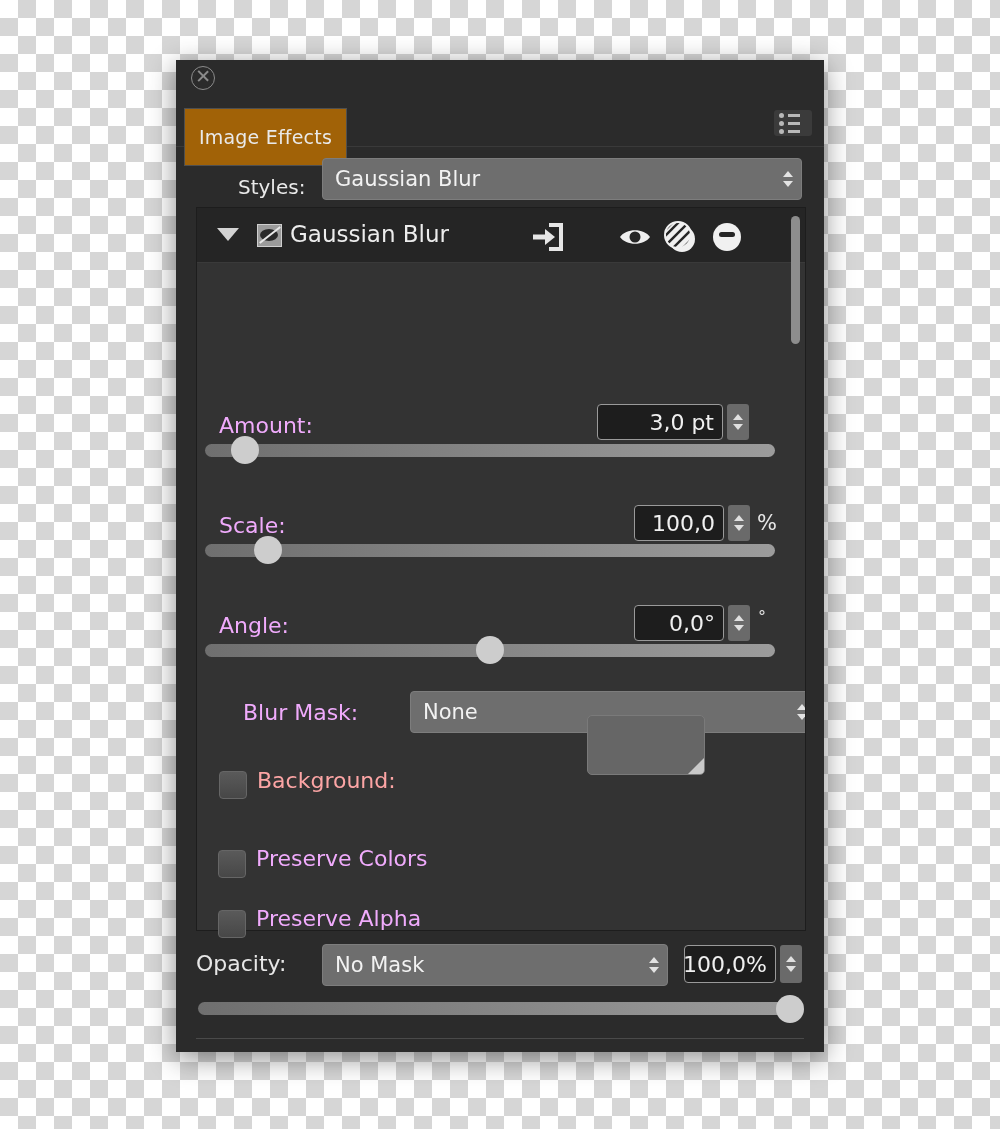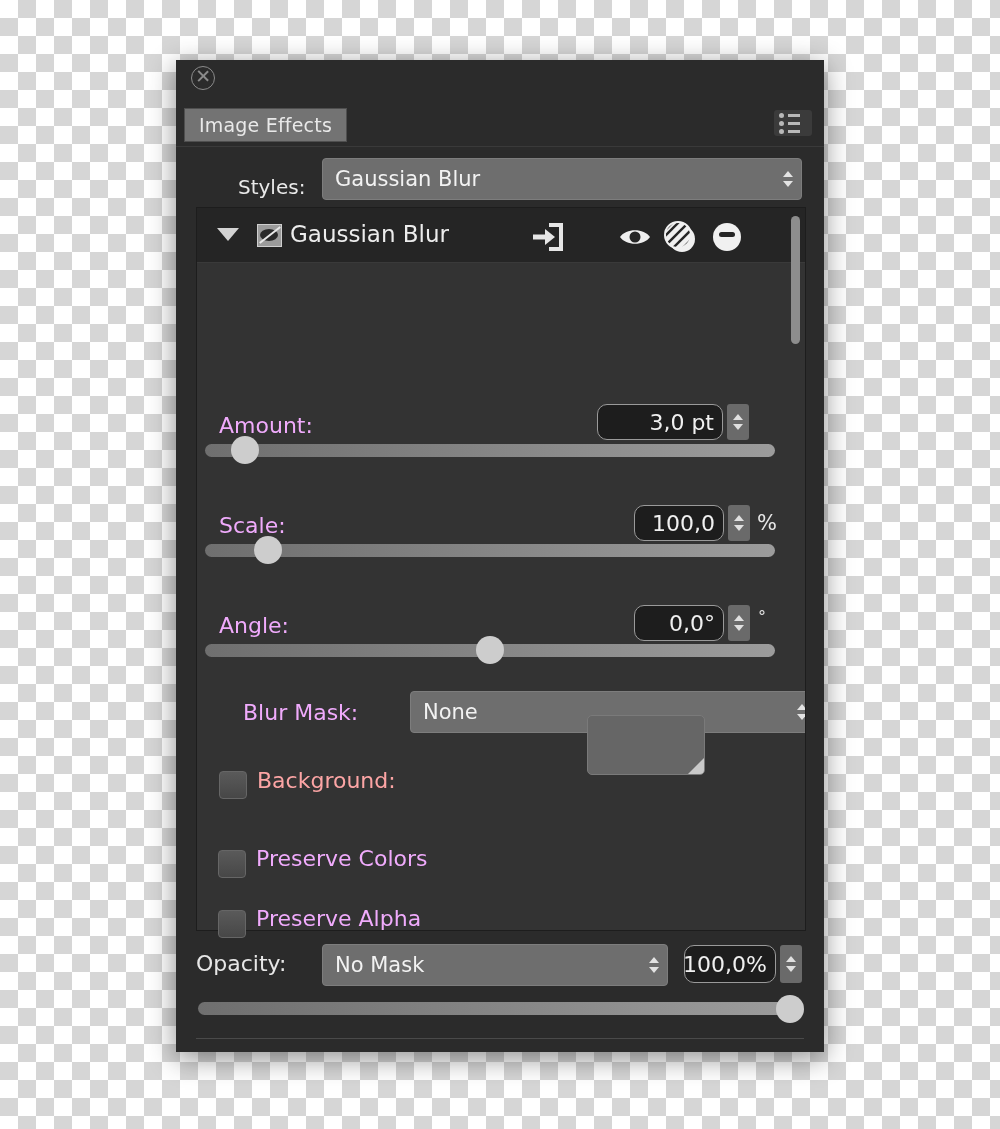--- a/index.html
+++ b/index.html
@@ -31,22 +31,22 @@
   #close-circle:before,#close-circle:after{
     content:"";position:absolute;left:50%;top:2px;width:1.6px;height:14px;background:#8b8b8b;
     transform-origin:center;
   }
   #close-circle:before{transform:translateX(-50%) rotate(45deg);}
   #close-circle:after{transform:translateX(-50%) rotate(-45deg);}
 
   
   #tabbar{position:relative;height:38px;background:#2b2b2b;border-bottom:1px solid #3a3a3a;}
   #tab{
-    position:absolute;left:8px;top:0px;height:32px;padding:0 14px;
-    background:#737373;border:1px solid #4f4f4f;
+    position:absolute;left:8px;top:0px;height:32px;padding:12px 14px;
+    background:#a16207;border:1px solid #4f4f4f;
     display:flex;align-items:center;color:#e9e9e9;font-size:19px;letter-spacing:.2px;
   }
   #list-btn{
     position:absolute;right:12px;top:2px;width:28px;height:26px;border-radius:3px;
     background:#3b3b3b;display:flex;flex-direction:column;justify-content:center;gap:3px;padding:0 5px;
   }
   .li-row{display:flex;align-items:center;gap:4px;}
   .li-dot{width:5px;height:5px;border-radius:50%;background:#b9b9b9;}
   .li-bar{height:3px;width:12px;background:#b9b9b9;}
 
@@ -86,21 +86,21 @@
 
   
   #scrollbar-track{position:absolute;right:2px;top:2px;width:12px;height:718px;}
   #scrollbar-thumb{position:absolute;right:3px;top:6px;width:9px;height:128px;border-radius:5px;background:#8d8d8d;}
 
   
   #effect-body{position:relative;}
   .label{color:#f0abfc;font-size:22px;}
   .label.dim{color:#fca5a5;}
   .spinfield{
-    position:absolute;height:36px;background:#1d1d1d;border:1px solid #9a9a9a;border-radius:10px;
+    position:absolute;height:36px;background:#1d1d1d;border:1px solid #9a9a9a;border-radius:4px;
     display:flex;align-items:center;justify-content:flex-end;color:#f0f0f0;font-size:22px;
     padding-right:8px;box-sizing:border-box;
   }
   .spinbtn{
     position:absolute;width:22px;height:36px;background:#6a6a6a;border-radius:3px;
     display:flex;flex-direction:column;align-items:center;justify-content:center;gap:4px;
   }
   .sp-up{width:0;height:0;border-left:5px solid transparent;border-right:5px solid transparent;border-bottom:6px solid #e0e0e0;}
   .sp-dn{width:0;height:0;border-left:5px solid transparent;border-right:5px solid transparent;border-top:6px solid #e0e0e0;}
   .unit{position:absolute;color:#e7e7e7;font-size:21px;}

